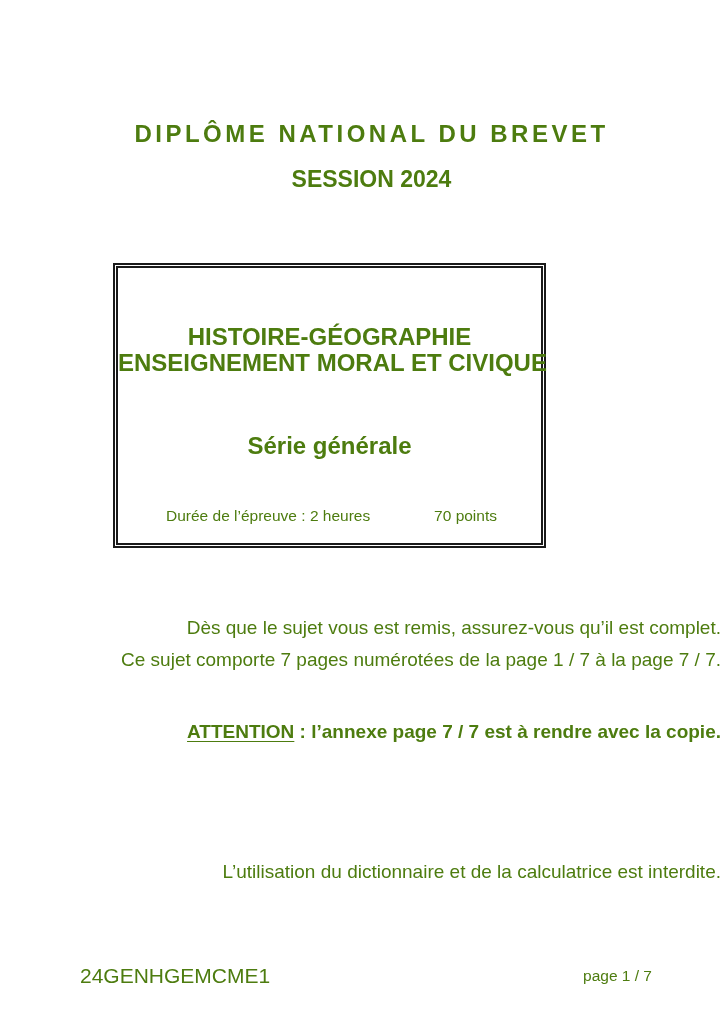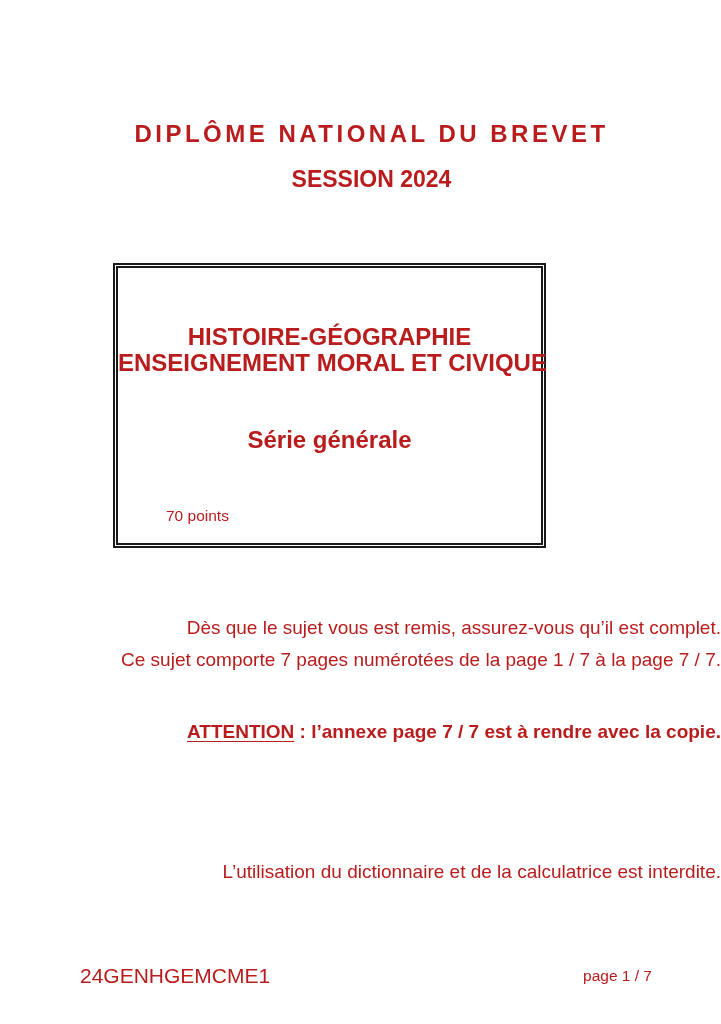--- a/index.html
+++ b/index.html
@@ -6,21 +6,21 @@
   html, body {
     margin: 0;
     padding: 0;
     background: #ffffff;
   }
   .page {
     position: relative;
     width: 721px;
     height: 1024px;
     background: #ffffff;
-    color: #b91c1c;
+    color: #4d7c0f;
     font-family: "Liberation Sans", "DejaVu Sans", sans-serif;
     overflow: hidden;
   }
   
   .center-line {
     position: absolute;
     left: 22px;
     right: 0;
     text-align: center;
     white-space: nowrap;
@@ -51,21 +51,21 @@
   .subject-box .box-line {
     position: absolute;
     left: 0;
     right: 0;
     text-align: center;
     white-space: nowrap;
     line-height: 30px;
   }
   .subject-line-1 { top: 54px;  font-size: 24px; font-weight: bold; }
   .subject-line-2 { top: 80px;  font-size: 24px; font-weight: bold; }
-  .serie-line     { top: 157px; font-size: 24px; font-weight: bold; }
+  .serie-line     { top: 163px; font-size: 24px; font-weight: bold; }
   .box-meta-row {
     position: absolute;
     left: 48px;
     right: 44px;
     top: 238px;
     display: flex;
     justify-content: space-between;
     align-items: baseline;
     font-size: 15.5px;
     line-height: 19px;
@@ -104,20 +104,21 @@
 
   <div class="center-line doc-title">DIPLÔME NATIONAL DU BREVET</div>
 
   <div class="center-line session">SESSION 2024</div>
 
   <div class="subject-box">
     <div class="box-line subject-line-1">HISTOIRE-GÉOGRAPHIE</div>
     <div class="box-line subject-line-2">ENSEIGNEMENT MORAL ET CIVIQUE</div>
     <div class="box-line serie-line">Série générale</div>
     <div class="box-meta-row">
+      <span>Durée de l’épreuve : 2 heures</span>
       <span>70 points</span>
     </div>
   </div>
 
   <div class="center-line body-line inst-1">Dès que le sujet vous est remis, assurez-vous qu’il est complet.</div>
 
   <div class="center-line body-line inst-2">Ce sujet comporte 7 pages numérotées de la page 1 / 7 à la page 7 / 7.</div>
 
   <div class="center-line body-line attention-line"><span class="attention-label">ATTENTION</span><span> : l’annexe page 7 / 7 est à rendre avec la copie.</span></div>
 

